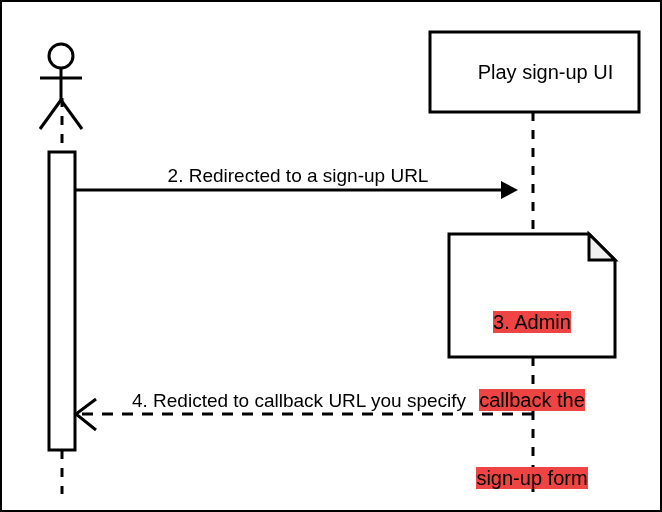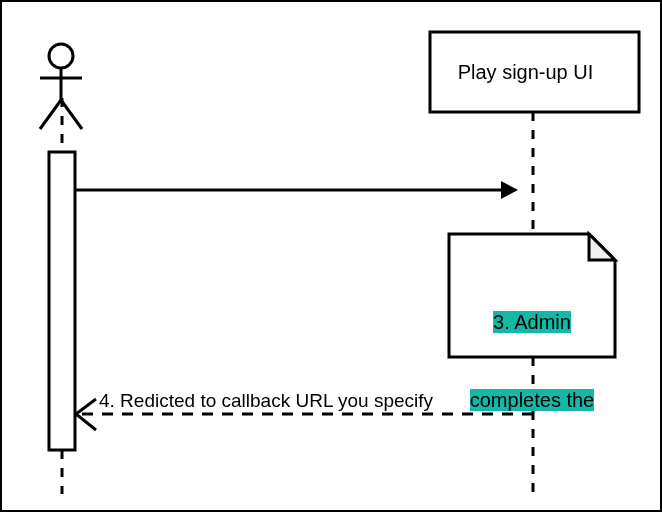--- a/index.html
+++ b/index.html
@@ -34,48 +34,48 @@
   .txt-center {
     text-align: center;
   }
   #actor-caption {
     left: 97px;
     top: 30px;
     width: 200px;
     font-size: 20px;
   }
   #participant-label {
-    left: 428px;
+    left: 448px;
     top: 57px;
     width: 191px;
     font-size: 20px;
   }
   #msg2-label {
     left: 141px;
     top: 161px;
     width: 310px;
     font-size: 19px;
     text-align: center;
   }
   #msg4-label {
     left: 97px;
     top: 386px;
     width: 400px;
     font-size: 19px;
-    text-align: left;
+    text-align: center;
   }
   #note-text {
     left: 449px;
     top: 255px;
     width: 162px;
     font-size: 20px;
     text-align: center;
   }
   #note-text span {
-    background: #14b8a6;
+    background: #ef4444;
   }
 </style>
 </head>
 <body>
 
 <div id="canvas">
 
   <svg id="diagram-svg" width="658" height="508" viewBox="0 0 658 508" xmlns="http://www.w3.org/2000/svg">
 
     <g stroke="#000000" fill="none">
@@ -112,21 +112,23 @@
       <path d="M 447 232 L 587 232 L 613 258 L 613 355 L 447 355 Z" fill="#ffffff" stroke="#000000" stroke-width="3" stroke-linejoin="miter"></path>
       <path d="M 587 232 L 587 258 L 613 258 Z" fill="#f0f0f0" stroke="#000000" stroke-width="3" stroke-linejoin="miter"></path>
     </g>
   </svg>
 
   <div class="txt txt-center" id="actor-caption">
   </div>
 
   <div class="txt txt-center" id="participant-label">Play sign-up UI</div>
 
+  <div class="txt" id="msg2-label">2. Redirected to a sign-up URL</div>
 
   <div class="txt" id="msg4-label">4. Redicted to callback URL you specify</div>
 
   <div class="txt" id="note-text">
     <div><span>3. Admin</span></div>
-    <div><span>completes the</span></div>
+    <div><span>callback the</span></div>
+    <div><span>sign-up form</span></div>
   </div>
 
 </div>
 
 </body></html>

